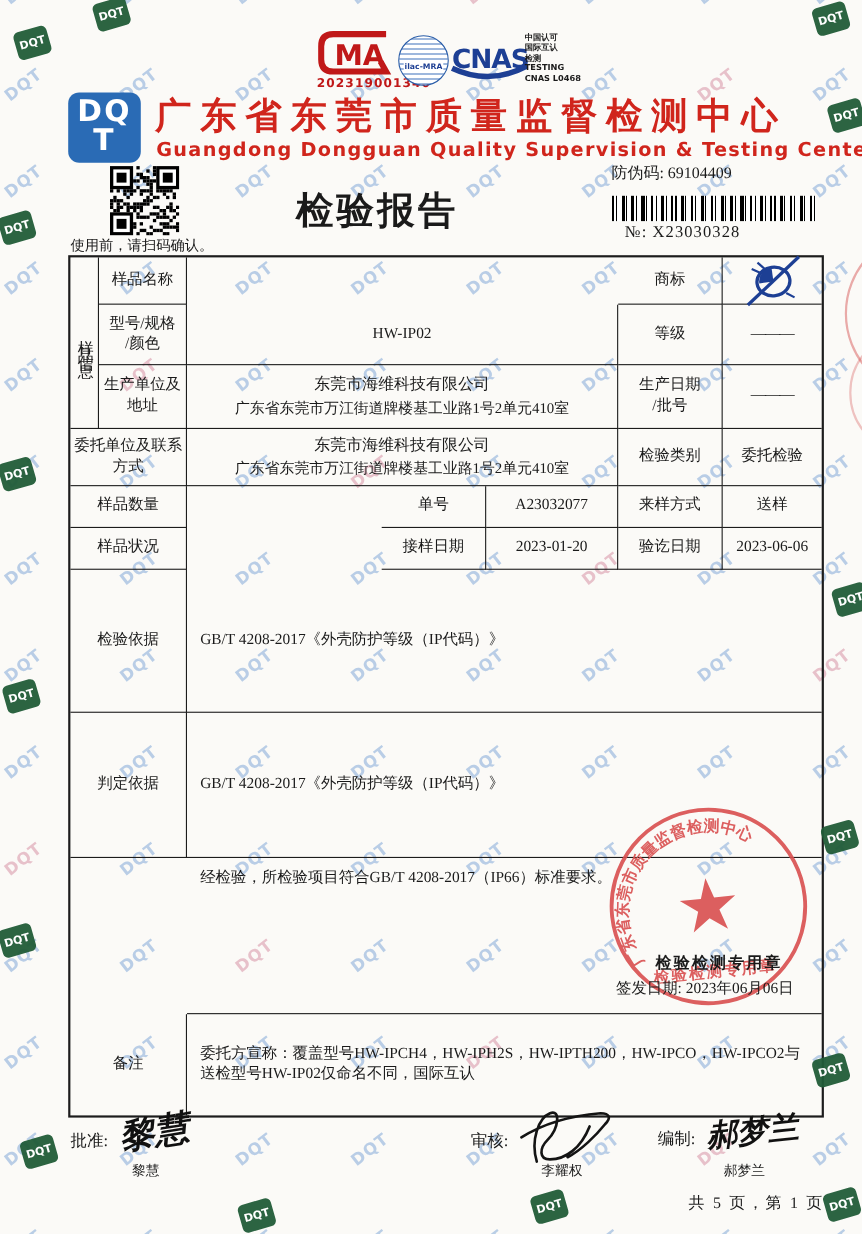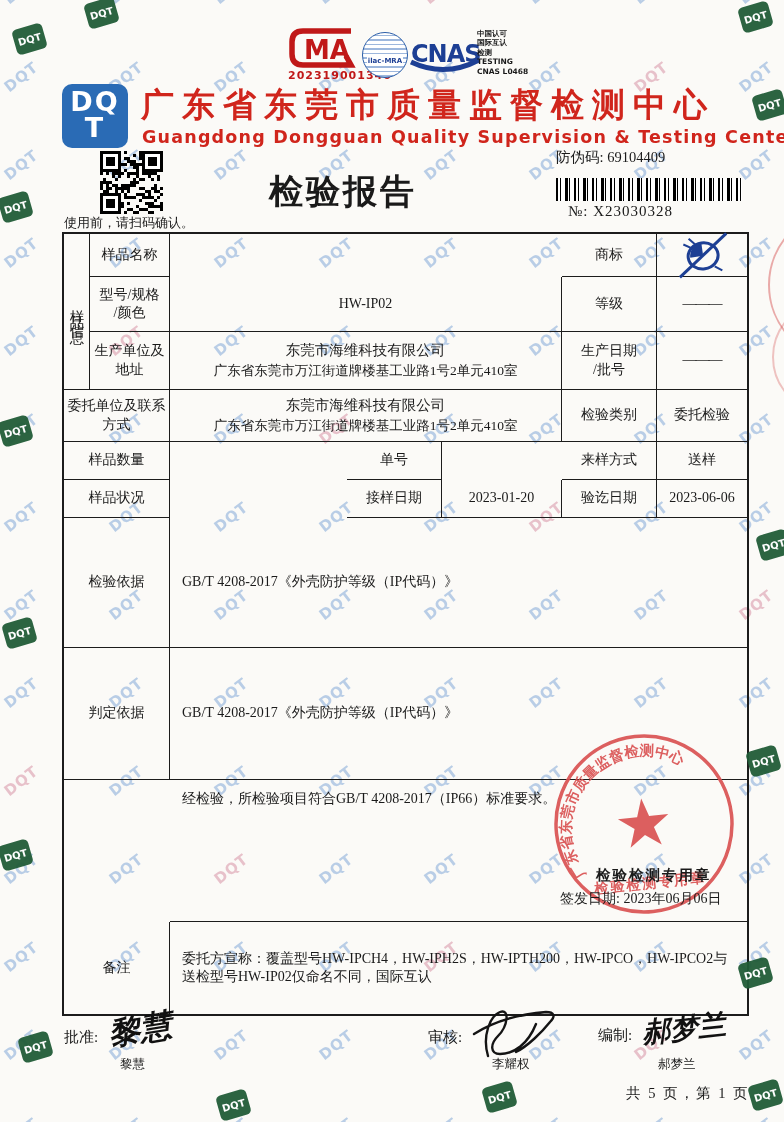--- a/index.html
+++ b/index.html
@@ -422,20 +422,21 @@
 方式</div>
     <div class="cell two-line" style="grid-row:4;grid-column:3/6">
       <span class="l1">东莞市海维科技有限公司</span>
       <span class="l2">广东省东莞市万江街道牌楼基工业路1号2单元410室</span>
     </div>
     <div class="cell" style="grid-row:4;grid-column:6">检验类别</div>
     <div class="cell er" style="grid-row:4;grid-column:7">委托检验</div>
 
     <div class="cell" style="grid-row:5;grid-column:1/3">样品数量</div>
     <div class="cell" style="grid-row:5;grid-column:4">单号</div>
+    <div class="cell" style="grid-row:5;grid-column:5">A23032077</div>
     <div class="cell" style="grid-row:5;grid-column:6">来样方式</div>
     <div class="cell er" style="grid-row:5;grid-column:7">送样</div>
 
     <div class="cell" style="grid-row:6;grid-column:1/3">样品状况</div>
     <div class="cell" style="grid-row:6;grid-column:4">接样日期</div>
     <div class="cell" style="grid-row:6;grid-column:5">2023-01-20</div>
     <div class="cell" style="grid-row:6;grid-column:6">验讫日期</div>
     <div class="cell er" style="grid-row:6;grid-column:7">2023-06-06</div>
 
     <div class="cell" style="grid-row:7;grid-column:1/3">检验依据</div>

